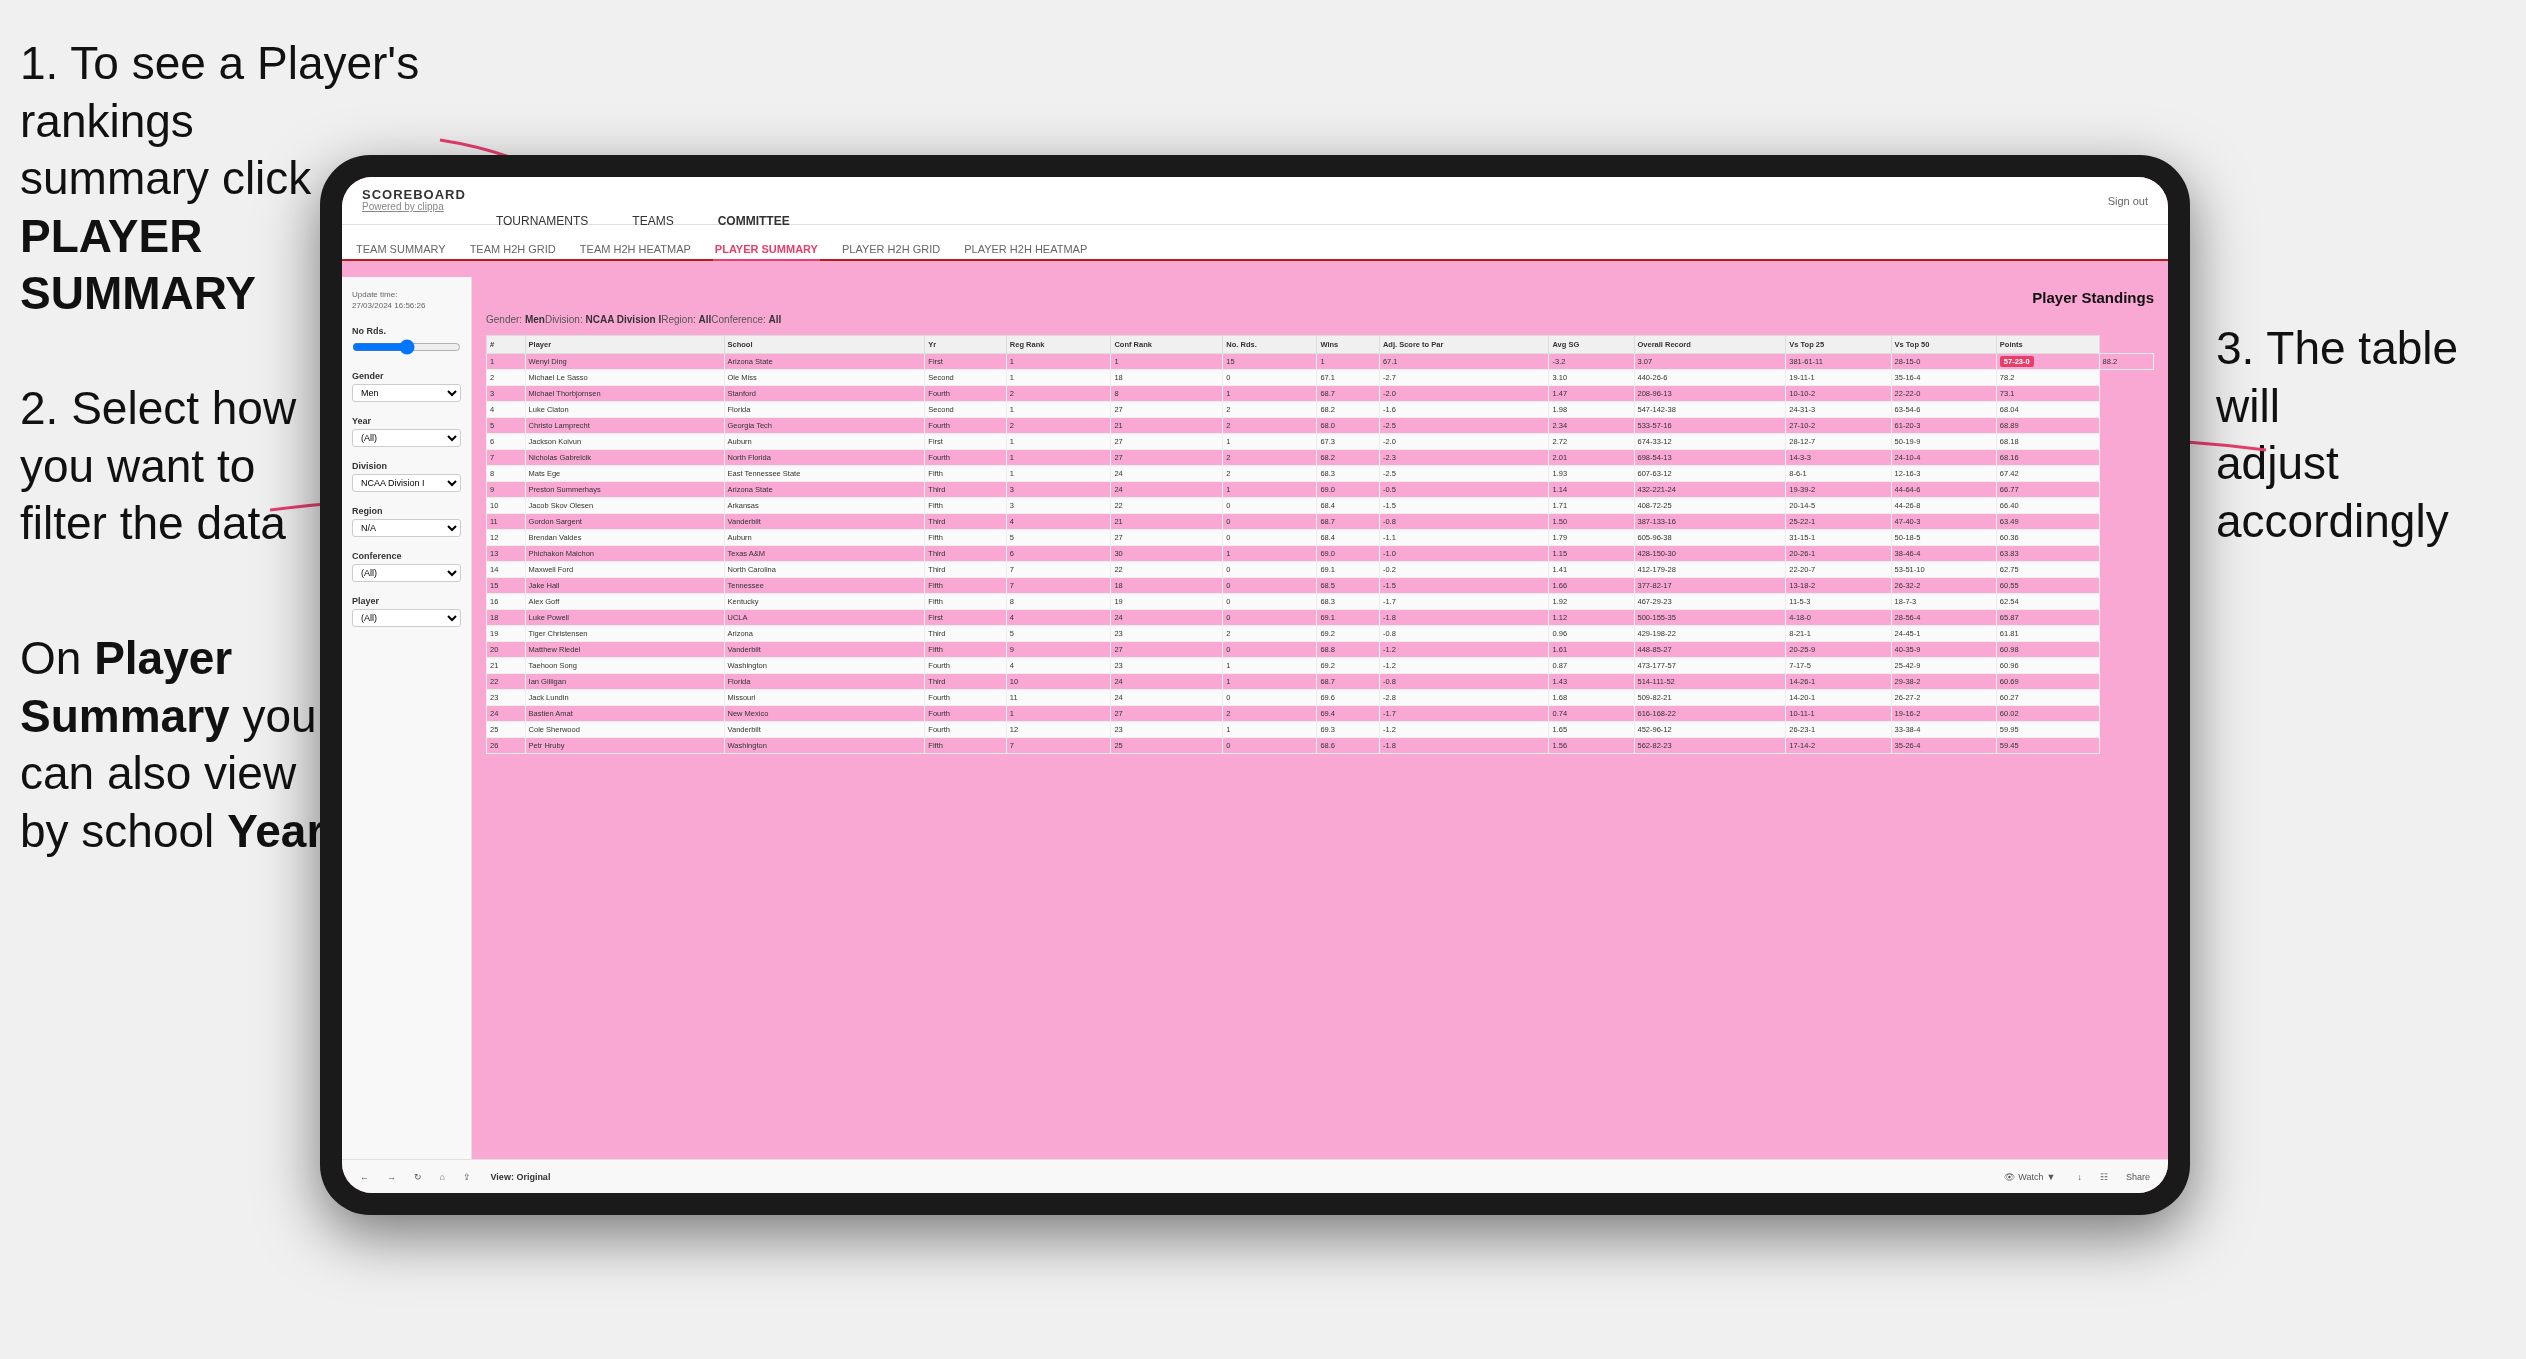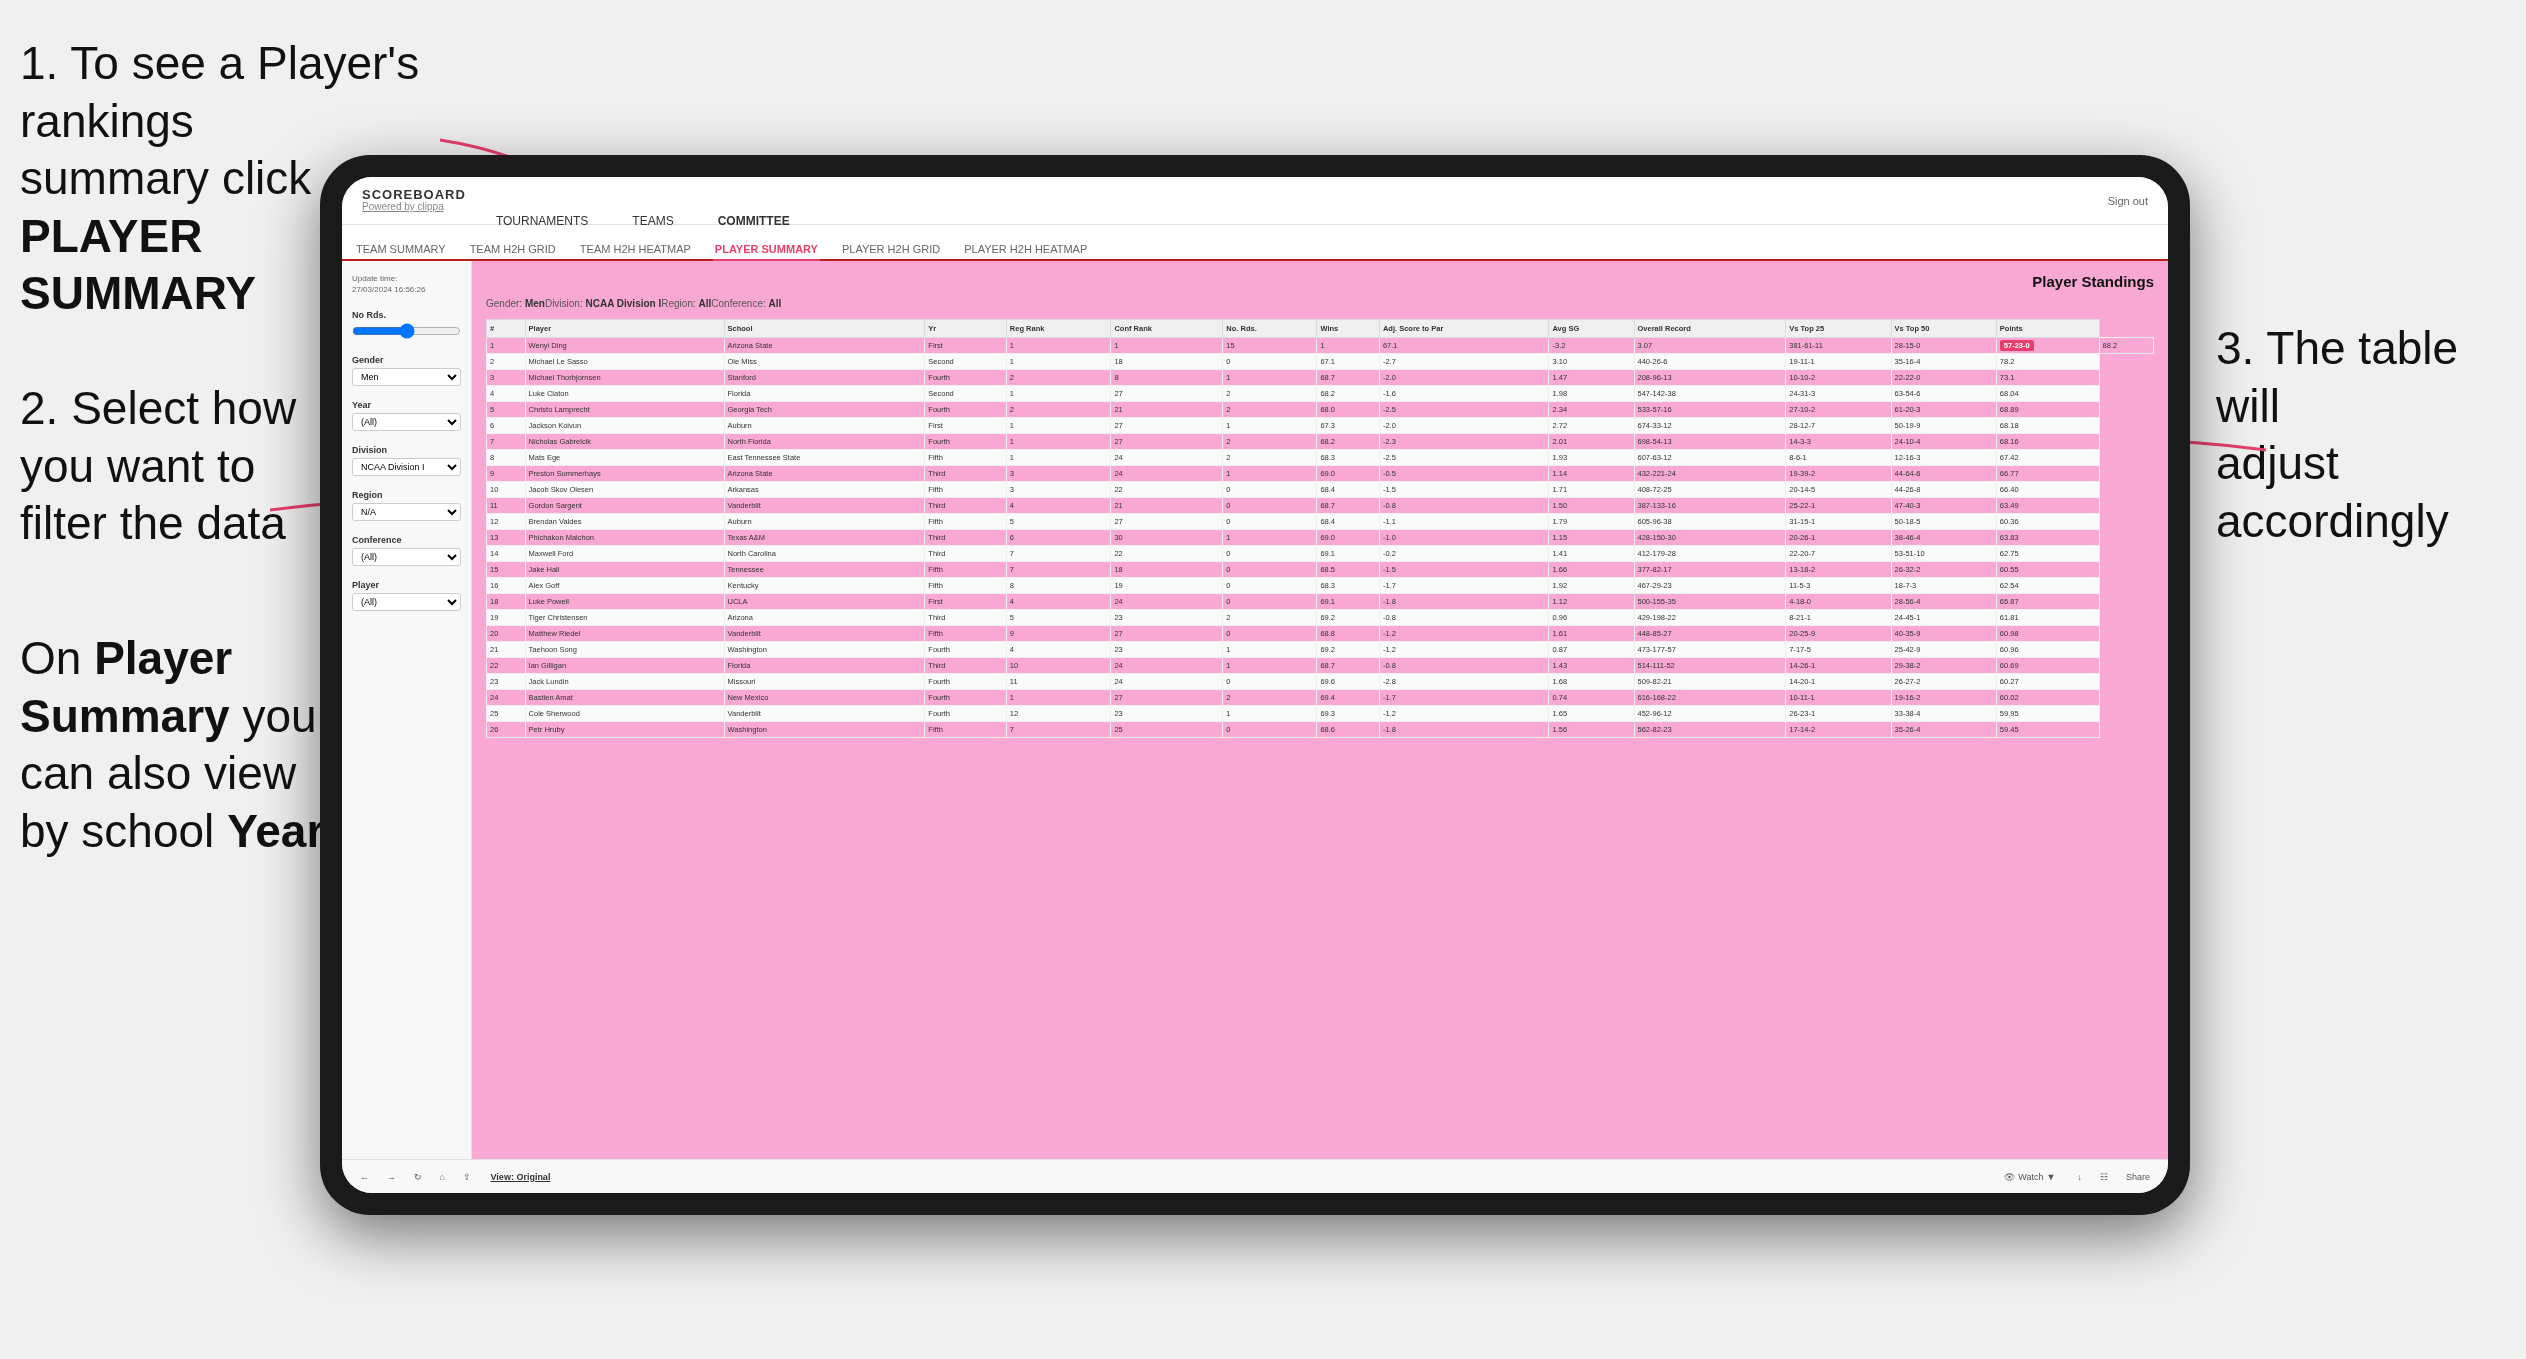--- a/index.html
+++ b/index.html
@@ -164,20 +164,21 @@
       border-bottom: 2px solid #e83e6c;
       font-weight: 600;
       margin-bottom: -2px;
     }
 
     
     .main-content {
       display: flex;
       flex: 1;
       overflow: hidden;
+      margin-top: 16px;
     }
 
     
     .sidebar {
       width: 130px;
       background: #f8f8f8;
       border-right: 1px solid #e0e0e0;
       padding: 12px 10px;
       display: flex;
       flex-direction: column;
@@ -297,21 +298,20 @@
       color: #555;
       cursor: pointer;
       padding: 2px 4px;
     }
 
     .toolbar-view {
       font-size: 9px;
       color: #333;
       font-weight: 600;
       margin-left: 6px;
-      text-decoration: underline;
     }
 
     .toolbar-watch {
       display: flex;
       align-items: center;
       gap: 3px;
       font-size: 9px;
       color: #555;
       margin-left: auto;
     }

